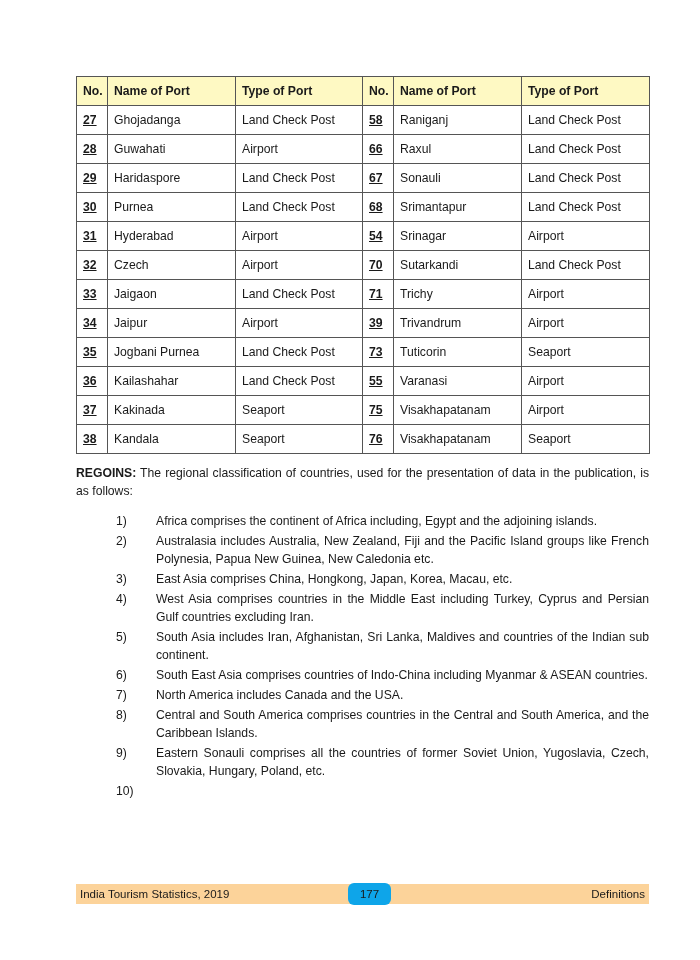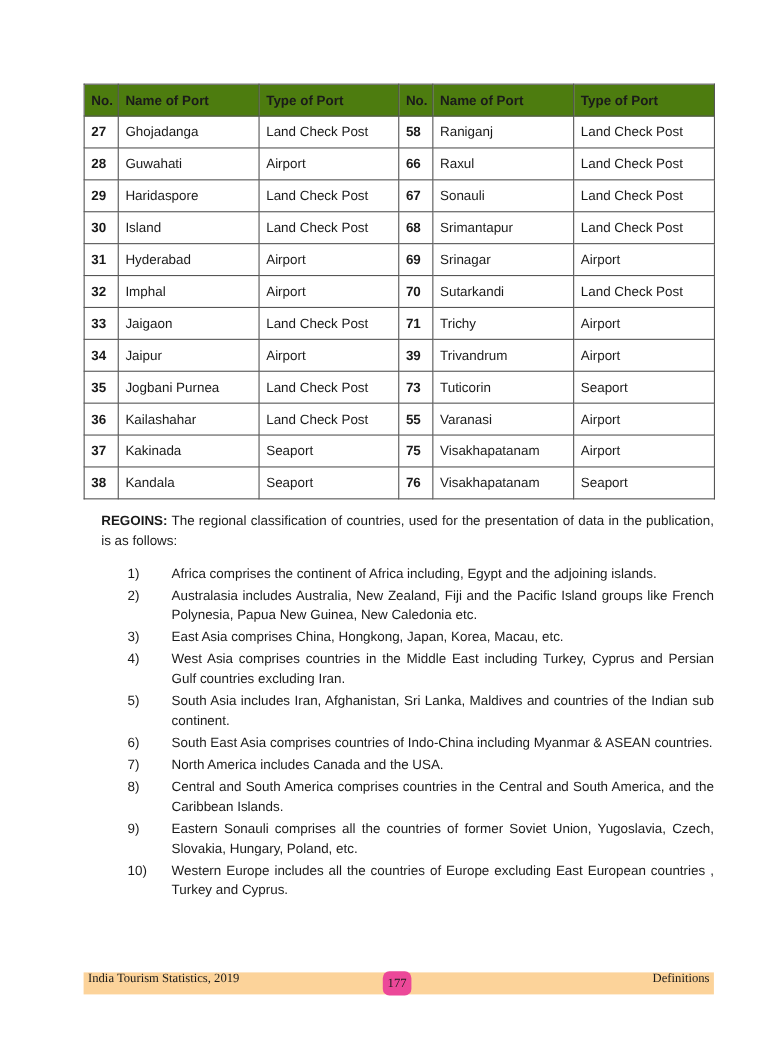--- a/index.html
+++ b/index.html
@@ -2,35 +2,35 @@
 <html><head>
   <meta charset="utf-8">
   <style>
     html, body { margin: 0; padding: 0; background: #ffffff; }
     body { width: 700px; height: 960px; position: relative; overflow: hidden;
            font-family: "Liberation Sans", "DejaVu Sans", sans-serif; color: #1a1a1a; }
     .ports-table { position: absolute; left: 76px; top: 76px; width: 573px;
                    border-collapse: collapse; table-layout: fixed; font-size: 12.2px; }
     .ports-table th, .ports-table td { border: 1px solid #555; height: 28px; padding: 0 0 0 6px;
                    text-align: left; vertical-align: middle; white-space: nowrap; }
-    .ports-table thead th { background: #4d7c0f; font-weight: bold; height: 28px; }
-    .ports-table td.num { font-weight: bold; }
+    .ports-table thead th { background: #fef9c3; font-weight: bold; height: 28px; }
+    .ports-table td.num { font-weight: bold; text-decoration: underline; }
     .regions { position: absolute; left: 76px; top: 464px; width: 573px; font-size: 12.2px; line-height: 18px; }
-    .regions .intro { margin: 0 0 12px 16px; text-align: justify; }
+    .regions .intro { margin: 0 0 12px 0; text-align: justify; }
     .regions .intro b { font-weight: bold; }
     .regions ol { list-style: none; margin: 0; padding: 0; }
     .regions li { display: flex; margin-bottom: 2px; }
     .regions li .idx { width: 40px; flex: 0 0 40px; padding-left: 40px; }
     .regions li .txt { flex: 1; text-align: justify; }
     .footer { position: absolute; left: 76px; top: 884px; width: 573px; height: 20px;
-              background: #fcd39a; font-family: Liberation Serif, serif;
-              font-size: 11.5px; display: flex; align-items: flex-start; }
+              background: #fcd39a; font-family: Liberation Sans, sans-serif;
+              font-size: 11.5px; display: flex; align-items: center; }
     .footer .left { padding-left: 4px; }
-    .footer .page { position: absolute; left: 272px; top: -1px; width: 26px; height: 22px;
-                    background: #ec4899; border-radius: 6px; display: flex; align-items: center; justify-content: center; }
+    .footer .page { position: absolute; left: 272px; top: -1px; width: 43px; height: 22px;
+                    background: #0ea5e9; border-radius: 6px; display: flex; align-items: center; justify-content: center; }
     .footer .right { margin-left: auto; padding-right: 4px; }
   </style>
 </head>
 <body>
 
 <table class="ports-table">
   <colgroup>
     <col style="width:31px">
       <col style="width:128px">
       <col style="width:127px">
@@ -68,37 +68,37 @@
     <tr>
       <td class="num">29</td>
       <td>Haridaspore</td>
       <td>Land Check Post</td>
       <td class="num">67</td>
       <td>Sonauli</td>
       <td>Land Check Post</td>
     </tr>
     <tr>
       <td class="num">30</td>
-      <td>Island</td>
+      <td>Purnea</td>
       <td>Land Check Post</td>
       <td class="num">68</td>
       <td>Srimantapur</td>
       <td>Land Check Post</td>
     </tr>
     <tr>
       <td class="num">31</td>
       <td>Hyderabad</td>
       <td>Airport</td>
-      <td class="num">69</td>
+      <td class="num">54</td>
       <td>Srinagar</td>
       <td>Airport</td>
     </tr>
     <tr>
       <td class="num">32</td>
-      <td>Imphal</td>
+      <td>Czech</td>
       <td>Airport</td>
       <td class="num">70</td>
       <td>Sutarkandi</td>
       <td>Land Check Post</td>
     </tr>
     <tr>
       <td class="num">33</td>
       <td>Jaigaon</td>
       <td>Land Check Post</td>
       <td class="num">71</td>
@@ -182,21 +182,20 @@
     <li>
         <span class="idx">8)</span>
         <span class="txt">Central and South America comprises countries in the Central and South America, and the Caribbean Islands.</span>
       </li>
     <li>
         <span class="idx">9)</span>
         <span class="txt">Eastern Sonauli comprises all the countries of former Soviet Union, Yugoslavia, Czech, Slovakia, Hungary, Poland, etc.</span>
       </li>
     <li>
         <span class="idx">10)</span>
-        <span class="txt">Western Europe includes all the countries of Europe excluding East European countries , Turkey and Cyprus.</span>
       </li>
   </ol>
 </section>
 
 <footer class="footer">
   <span class="left">India Tourism Statistics, 2019</span>
   <span class="page">177</span>
   <span class="right">Definitions</span>
 </footer>
 

